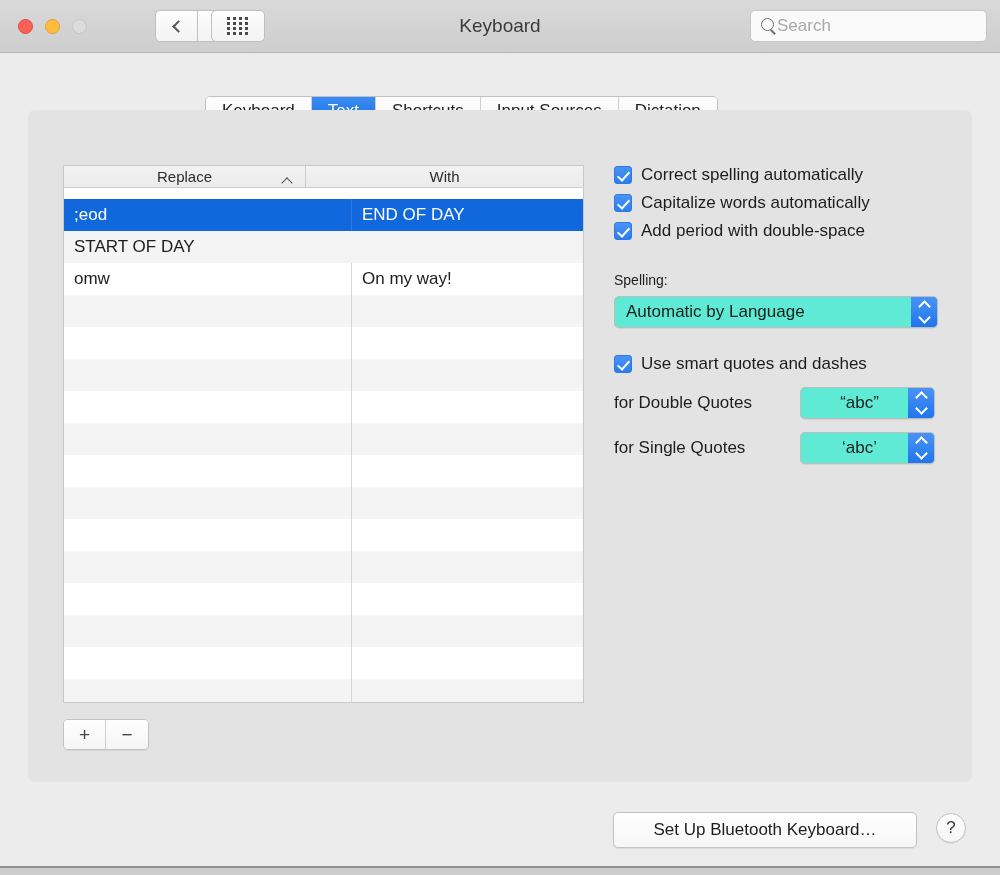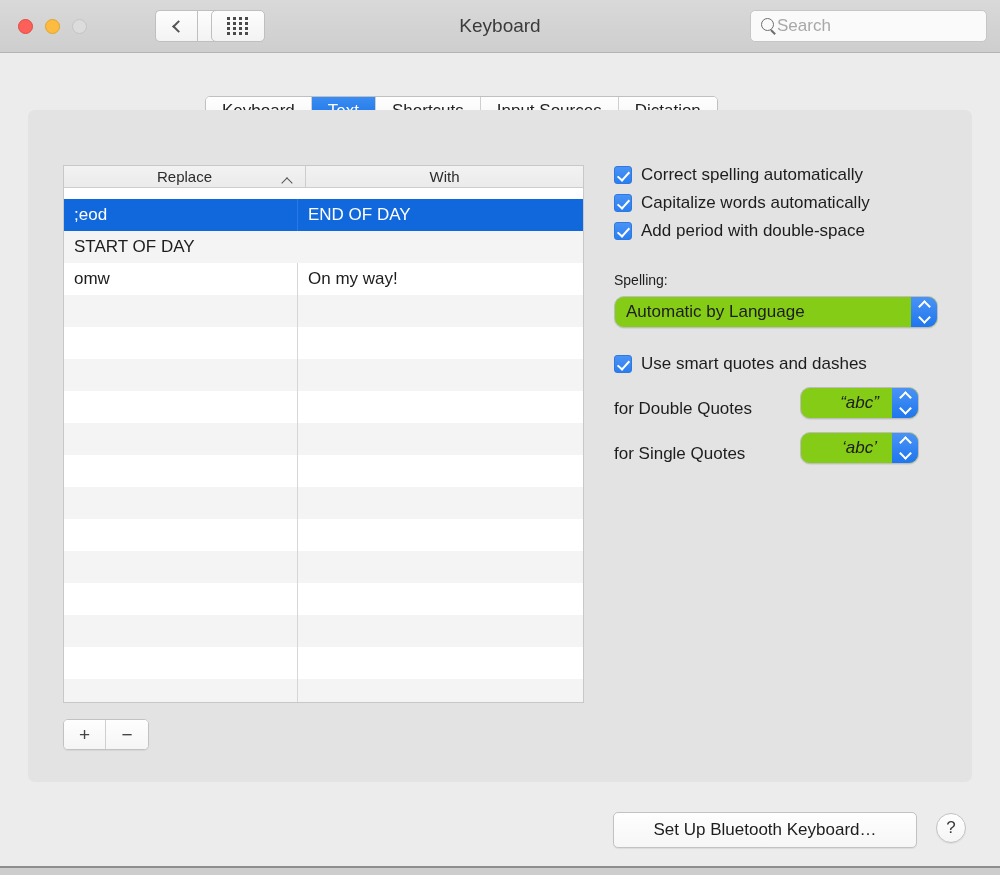--- a/index.html
+++ b/index.html
@@ -135,21 +135,21 @@
     border-style: solid; border-color: #555;
     border-width: 1.6px 1.6px 0 0;
     transform: rotate(-45deg);
   }
   #tbody { position: absolute; top: 33px; left: 0; right: 0; bottom: 0; }
   .row { display: flex; height: 32px; align-items: center; }
   .row:nth-child(odd)  { background: #ffffff; }
   .row:nth-child(even) { background: #f4f4f4; }
   .row.selected { background: #1168dd; }
   .cell-a {
-    width: 234px; padding-left: 10px;
+    width: 288px; padding-left: 10px;
     font-size: 17px; color: #1d1d1d;
     border-right: 1px solid #d6d6d6;
     height: 32px; display: flex; align-items: center;
   }
   .cell-b {
     flex: 1; padding-left: 10px;
     font-size: 17px; color: #1d1d1d;
     height: 32px; display: flex; align-items: center;
   }
   .row.selected .cell-a, .row.selected .cell-b { color: #fff; border-right-color:#2a78e3; }
@@ -185,45 +185,45 @@
     width: 5px; height: 10px;
     border: solid #fff; border-width: 0 2px 2px 0;
     transform: rotate(42deg);
   }
   .chklabel { margin-left: 9px; font-size: 17px; color: #1d1d1d; }
 
   #spell-label { margin-top: 31px; font-size: 14px; color: #1d1d1d; }
 
   .popup {
     height: 32px;
-    background: #84cc16;
-    border: 1px solid #bdbdbd; border-radius: 10px;
+    background: #5eead4;
+    border: 1px solid #bdbdbd; border-radius: 5px;
     display: flex; align-items: center;
     box-shadow: 0 1px 1px rgba(0,0,0,.07);
     position: relative; overflow: hidden;
   }
   .popup-text { padding-left: 11px; font-size: 17px; color: #1d1d1d; }
   .stepper {
     position: absolute; right: 0; top: 0; bottom: 0; width: 26px;
     background: linear-gradient(to bottom,#4a93f5,#1f76ee);
     display: flex; flex-direction: column;
     align-items: center; justify-content: center;
   }
   .stepper .sc {
     width: 9px; height: 9px; border-style: solid; border-color: #fff;
   }
   .stepper .sc-up   { border-width: 2px 0 0 2px; transform: rotate(45deg); margin-bottom: 1px;}
   .stepper .sc-down { border-width: 0 2px 2px 0; transform: rotate(45deg); margin-top: 1px;}
 
   #spell-popup { margin-top: 8px; width: 324px; }
 
   #smartchk { margin-top: 26px; }
-  .quoterow { display: flex; align-items: flex-end; margin-top: 13px; }
+  .quoterow { display: flex; align-items: center; margin-top: 13px; }
   .quotelabel { font-size: 17px; color: #1d1d1d; width: 186px; }
-  .quotepopup { width: 119px; font-style: italic; }
+  .quotepopup { width: 135px; }
   .quotepopup .popup-text { padding-left: 0; width: 117px; text-align: center; }
 
   
   #btbtn {
     position: absolute; left: 613px; top: 812px;
     width: 304px; height: 36px;
     background: linear-gradient(to bottom,#fefefe,#f6f6f6);
     border: 1px solid #c2c2c2; border-radius: 5px;
     display: flex; align-items: center; justify-content: center;
     font-size: 17px; color: #1d1d1d;

